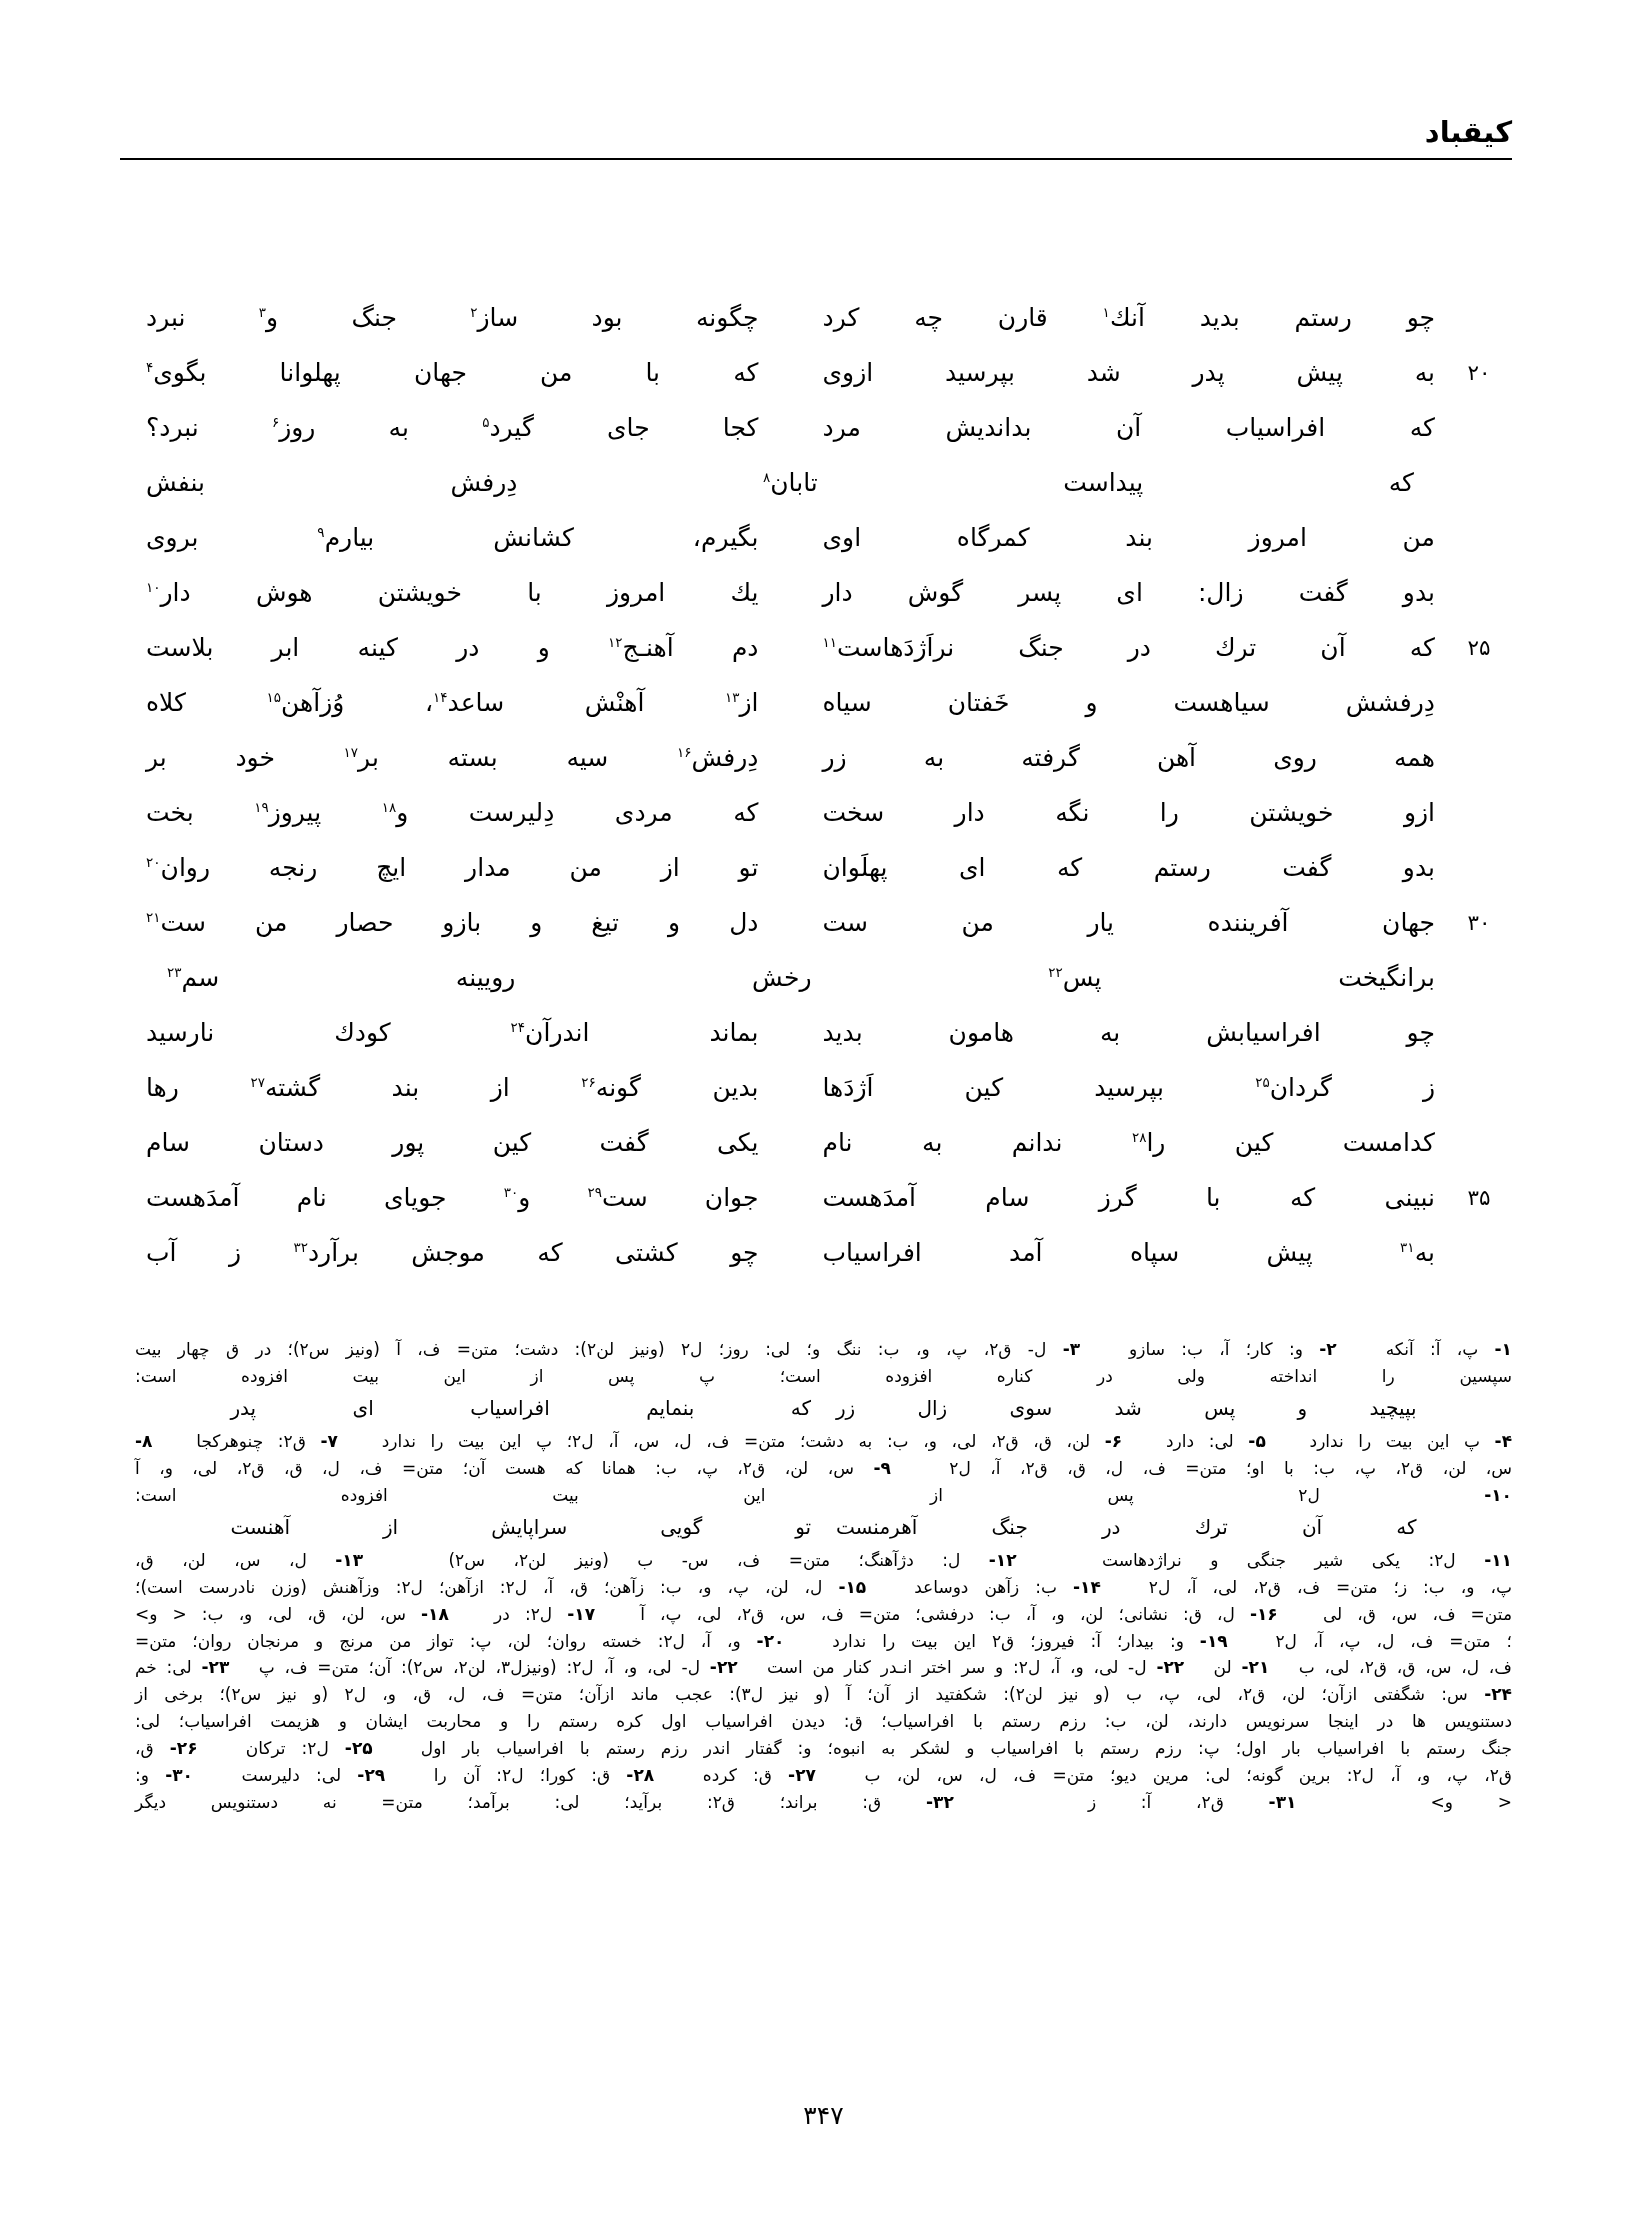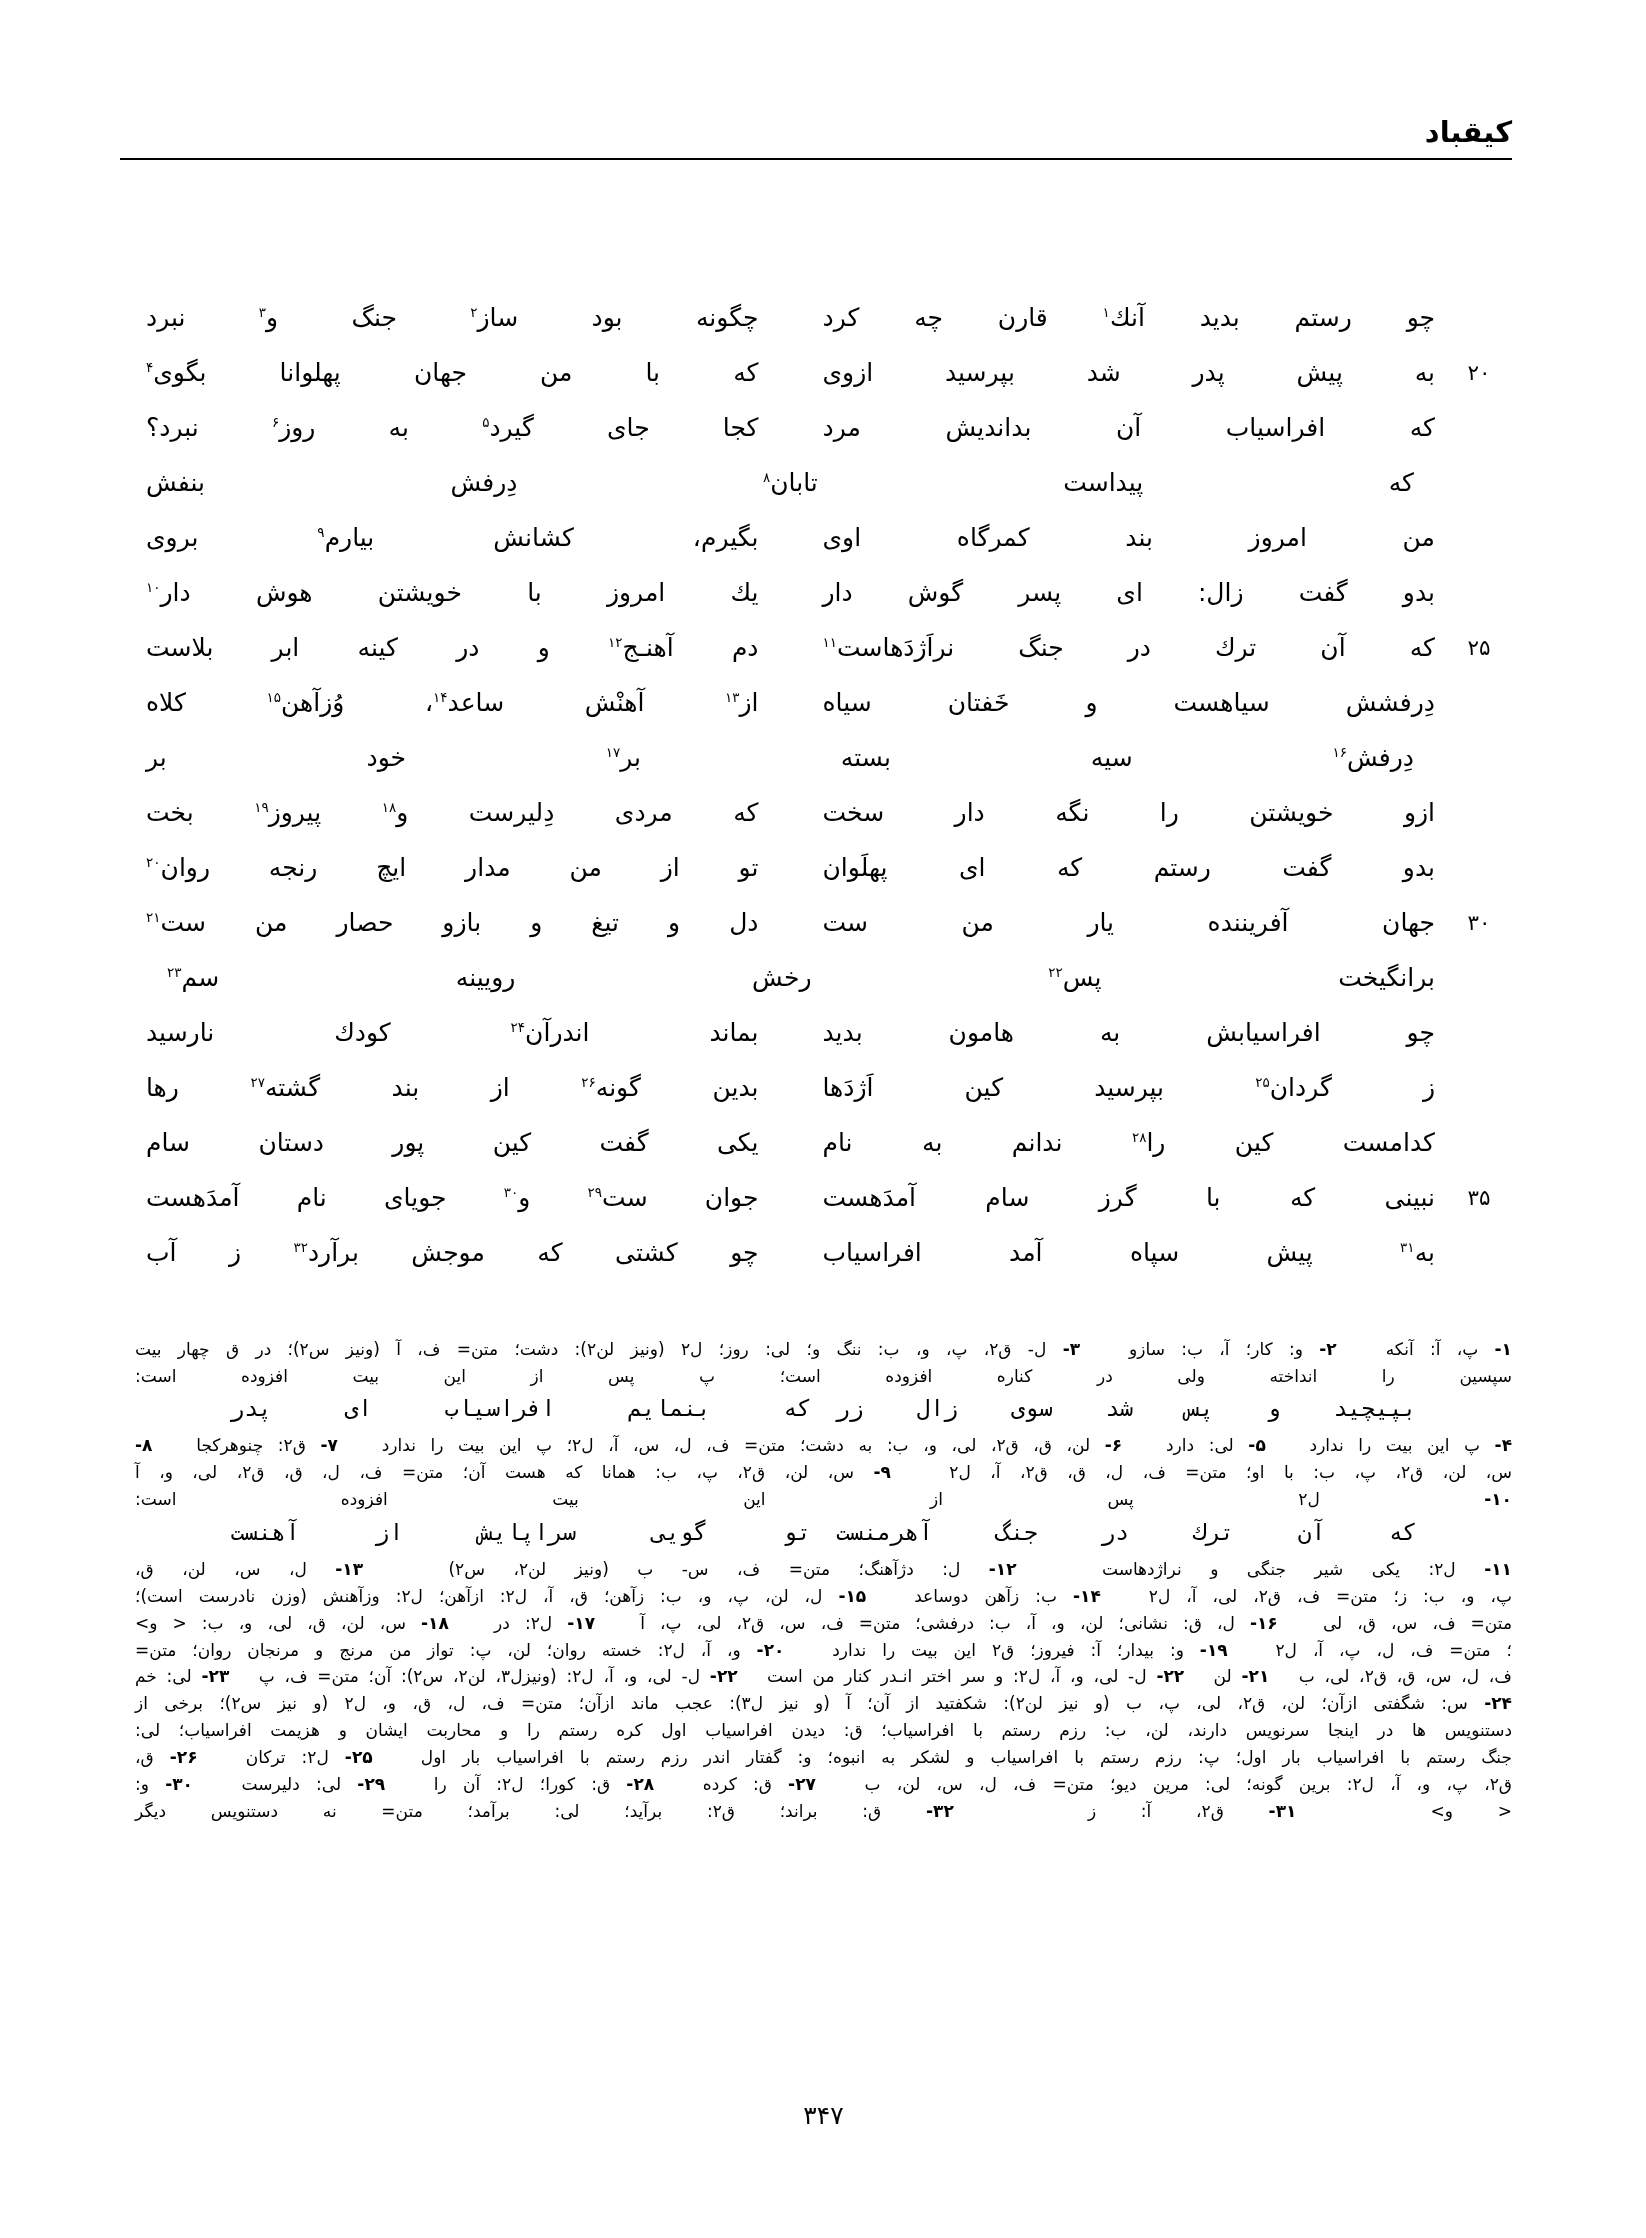--- a/index.html
+++ b/index.html
@@ -105,26 +105,25 @@
 
   
   .app-verse {
     display: flex;
     flex-direction: row;
     margin: 4.1px 0 5.5px 0;
     padding: 0 83px;
   }
   .app-verse .h {
     flex: 1 1 0;
-    font-size: 23px;
+    font-size: 20px;
     white-space: nowrap;
     text-align: justify;
     text-align-last: justify;
     padding: 0 12.4px;
-    font-family: Liberation Mono, monospace;
   }
 
   
   .folio {
     position: absolute;
     top: 2101px;
     left: 0;
     right: 0;
     text-align: center;
     font-size: 25px;
@@ -176,20 +175,21 @@
         <div class="hemistich right">که آن ترك در جنگ نراَژدَهاست<sup>۱۱</sup></div>
         <div class="hemistich left">دم آهنـج<sup>۱۲</sup> و در کینه ابر بلاست</div>
       </div>
       <div class="verse-row">
         <div class="vnum"></div>
         <div class="hemistich right">دِرفشش سیاهست و خَفتان سیاه</div>
         <div class="hemistich left">از<sup>۱۳</sup> آهنْش ساعد<sup>۱۴</sup>، وُزآهن<sup>۱۵</sup> کلاه</div>
       </div>
       <div class="verse-row">
         <div class="vnum"></div>
+        <div class="hemistich right">همه روی آهن گرفته به زر</div>
         <div class="hemistich left">دِرفش<sup>۱۶</sup> سیه بسته بر<sup>۱۷</sup> خود بر</div>
       </div>
       <div class="verse-row">
         <div class="vnum"></div>
         <div class="hemistich right">ازو خویشتن را نگه دار سخت</div>
         <div class="hemistich left">که مردی دِلیرست و<sup>۱۸</sup> پیروز<sup>۱۹</sup> بخت</div>
       </div>
       <div class="verse-row">
         <div class="vnum"></div>
         <div class="hemistich right">بدو گفت رستم که ای پهلَوان</div>

